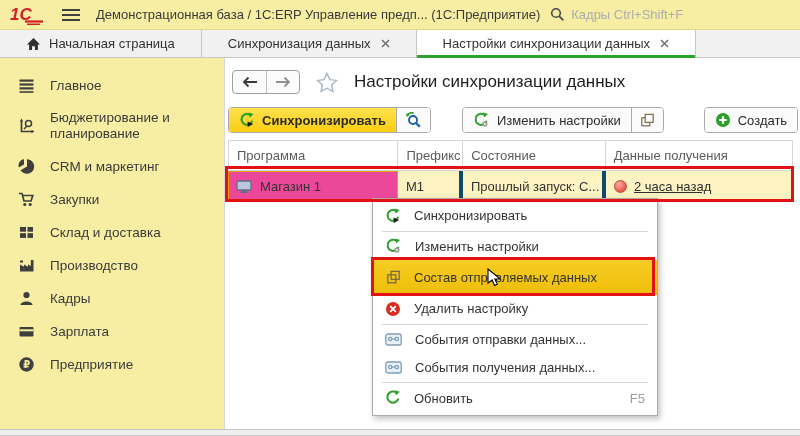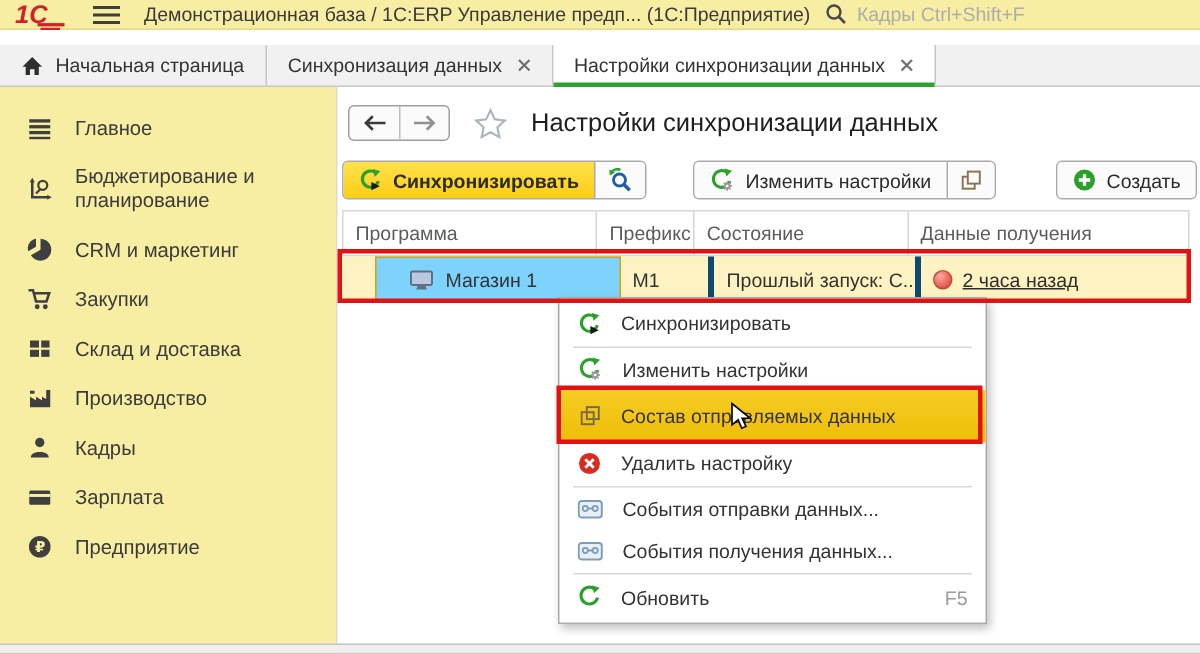--- a/index.html
+++ b/index.html
@@ -4,36 +4,36 @@
 <style>
   * { margin:0; padding:0; box-sizing:border-box; }
   html,body { background:#fff; }
   .app {
     position:relative; width:800px; height:436px; overflow:hidden;
     font-family:"Liberation Sans", sans-serif; font-size:13px; color:#333;
     border-bottom:1px solid #c9c9c9; background:#fff;
   }
   
   .topbar {
-    position:absolute; left:0; top:0; width:800px; height:20px;
+    position:absolute; left:0; top:0; width:800px; height:30px;
     background:#f7eea3; border-bottom:1px solid #e3d98e;
     display:flex; align-items:center; gap:10px; padding:0 10px;
   }
   .logo { flex:0 0 auto; display:flex; align-items:center; }
   .burger { margin-left:6px; margin-right:6px; display:flex; align-items:center; cursor:pointer; }
   .app-title { color:#3a3a3a; white-space:nowrap; }
   .search { margin-left:auto; display:flex; align-items:center; gap:6px; width:245px; }
   .search-ph { color:#adadad; }
   
   .tabbar {
     position:absolute; left:0; top:30px; width:800px; height:28px;
     background:#f1f1f1; border-bottom:1px solid #c8c8c8; display:flex;
   }
   .tab {
-    display:flex; align-items:center; gap:8px; padding:0 14px;
+    display:flex; align-items:center; gap:8px; padding:0 26px;
     border-right:1px solid #c6c6c6; color:#333; position:relative; cursor:pointer;
     white-space:nowrap;
   }
   .tab.active { background:#fff; }
   .tab.active::after {
     content:""; position:absolute; left:0; right:0; bottom:-1px; height:3px; background:#2ca32c;
   }
   .tab .close { display:flex; align-items:center; margin-left:2px; }
   
   .sidebar {
@@ -68,21 +68,21 @@
   .tbl { position:absolute; left:3px; top:82px; width:565px; }
   .thead { display:flex; height:31px; border:1px solid #d6d6d6; background:#fff; }
   .th {
     display:flex; align-items:center; padding-left:8px; color:#5c5c5c; cursor:pointer;
     border-right:1px solid #d6d6d6; overflow:hidden; white-space:nowrap;
   }
   .th:last-child { border-right:none; }
   .trow { display:flex; height:31px; background:#fdf3c2; cursor:pointer; }
   .td { display:flex; align-items:center; padding-left:8px; overflow:hidden; white-space:nowrap; border-right:4px solid #0c4a6e; }
   .td:last-child { border-right:none; }
-  .cell-sel { background:#7dd3fc; border:1px solid #dd9f0b; padding-left:22px; gap:8px;margin-left:22px; }
+  .cell-sel { background:#ec4899; border:1px solid #dd9f0b; padding-left:7px; gap:8px; }
   .c0 { width:170px; } .c1 { width:65px; } .c2 { width:143px; } .c3 { width:187px; }
   .sent-link { text-decoration:underline; color:#2e2e2e; margin-left:7px; cursor:pointer; }
   .statdot {
     width:13px; height:13px; border-radius:50%;
     background:radial-gradient(circle at 35% 30%, #fbaaa1, #e8574b 70%);
     border:1px solid #bb4d42; flex:0 0 auto;
   }
   
   .bottom-strip { position:absolute; left:0; top:429px; width:800px; height:7px; background:#efefef; border-top:1px solid #c3c3c3; }
   

